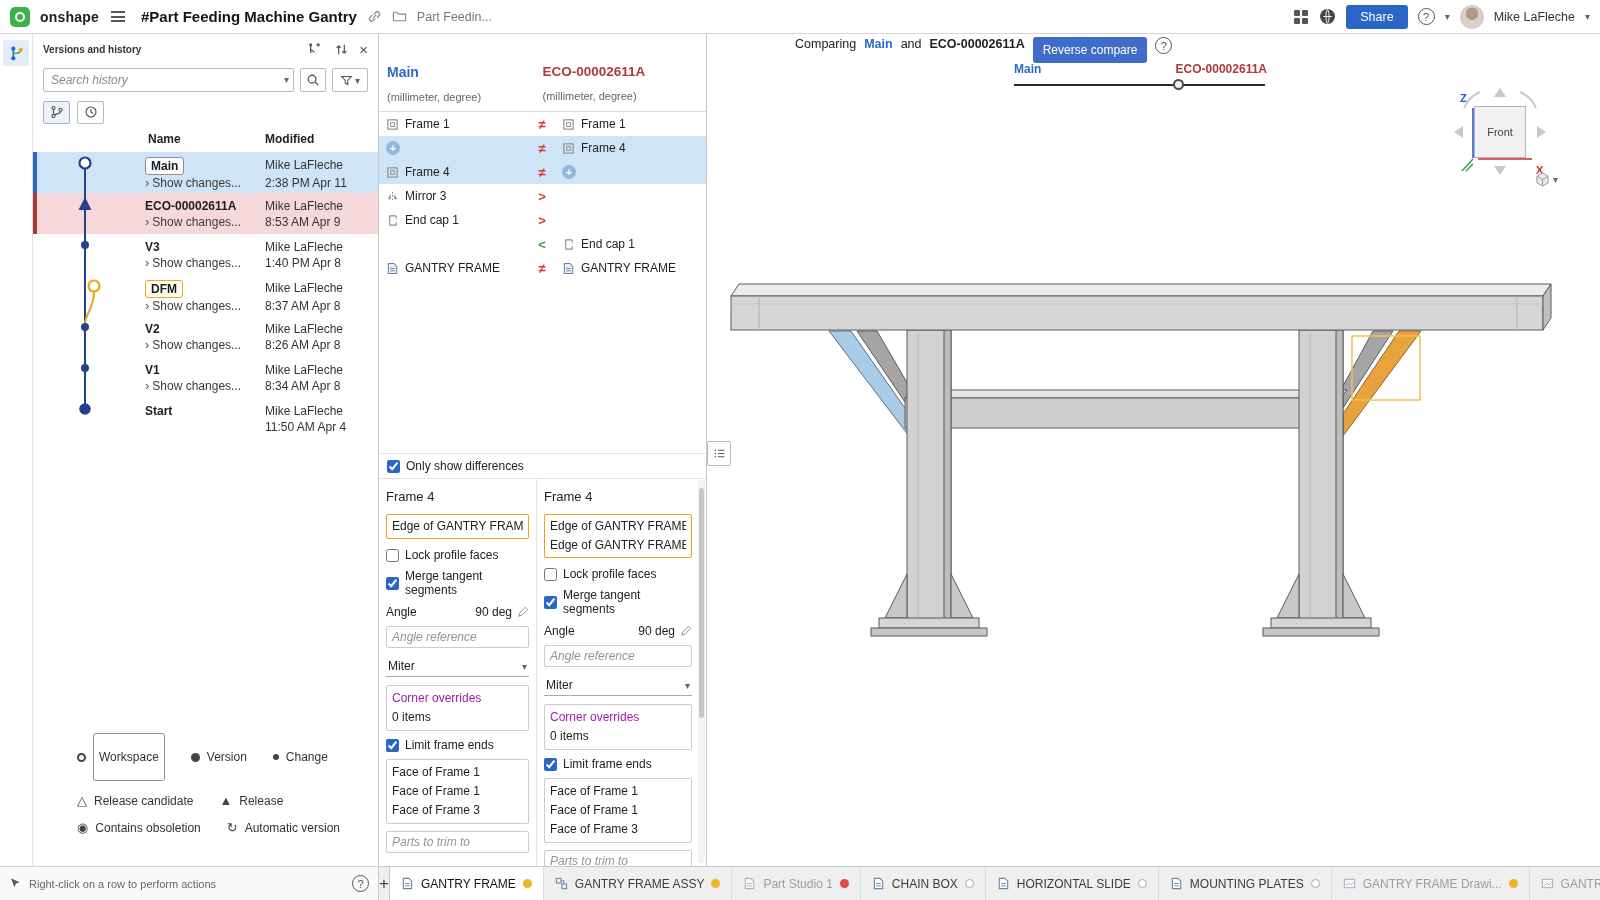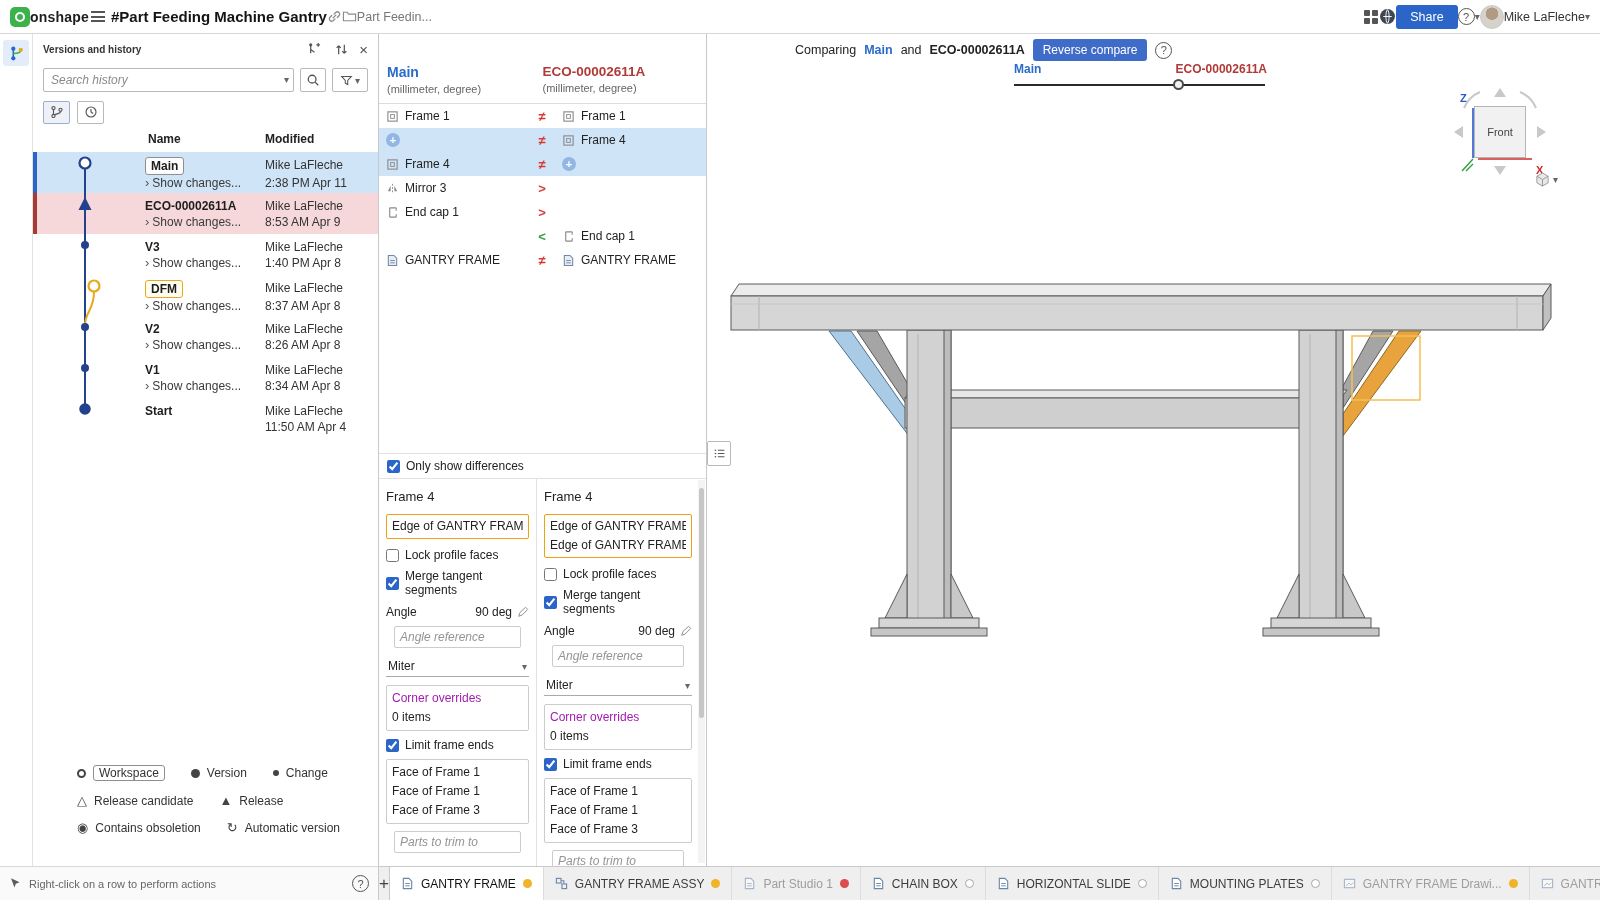--- a/index.html
+++ b/index.html
@@ -8,21 +8,21 @@
   --logo-green:#3cb34a; --dot-yellow:#f0b429; --dot-red:#dd4b4b;
   --brace-blue:#a9cbe5; --brace-orange:#e9a33c; --graph-blue:#23418c; --graph-yellow:#e8a81c;
 }
 *{margin:0;padding:0;box-sizing:border-box}
 html,body{width:1600px;height:900px;overflow:hidden}
 body{font-family:"Liberation Sans",sans-serif;font-size:12px;color:#222;background:#fff}
 #app{position:relative;width:1600px;height:900px;overflow:hidden}
 svg{display:block}
 
 
-.topbar{position:absolute;left:0;top:0;width:1600px;height:34px;background:#fff;border-bottom:1px solid #d7d7d7;display:flex;align-items:center;padding:0 10px;z-index:30}
+.topbar{position:absolute;left:0;top:0;width:1600px;height:34px;background:#fff;border-bottom:1px solid #d7d7d7;display:flex;align-items:center;padding:0 10px;gap:10px;z-index:30}
 .logo-mark{width:20px;height:20px;border-radius:5px;background:var(--logo-green);display:inline-flex;align-items:center;justify-content:center}
 .logo-mark i{width:10px;height:10px;border:2.4px solid #fff;border-radius:50%;display:block}
 .logo-text{font-size:14px;font-weight:bold;color:#1d1d1d;letter-spacing:.2px}
 .hamburger{display:inline-block;padding:2px;cursor:pointer}
 .hamburger i{display:block;width:14px;height:2px;background:#555;margin:2.6px 0}
 .doc-title{font-size:15px;font-weight:bold;color:#141414;margin-left:4px;white-space:nowrap}
 .tb-icon{display:inline-flex;align-items:center;color:#888;cursor:pointer}
 .folder-label{color:#777;font-size:12.5px;white-space:nowrap}
 .tb-spacer{flex:1}
 .share-btn{background:var(--share-blue);color:#fff;font-size:12.5px;border:none;border-radius:3px;height:24px;padding:0 14px;cursor:pointer}
@@ -70,63 +70,63 @@
 .chev{color:#555;margin-right:3px;font-size:13px}
 .chgtxt{color:#3a3a3a}
 .hgraph{position:absolute;left:38px;top:118px;pointer-events:none}
 .hp-legend{position:absolute;left:44px;bottom:31px;display:flex;flex-direction:column;gap:13px;color:#333}
 .lg-row{display:flex;align-items:center;gap:26px}
 .lg-item{display:inline-flex;align-items:center;gap:7px;white-space:nowrap}
 .sh-circle{width:9px;height:9px;border:2px solid #444;border-radius:50%;background:#fff;display:inline-block}
 .sh-dot-lg{width:9px;height:9px;border-radius:50%;background:#444;display:inline-block}
 .sh-dot-sm{width:6px;height:6px;border-radius:50%;background:#444;display:inline-block}
 .lg-glyph{font-size:13px;color:#444;line-height:12px}
-.ws-box{border:1px solid #8f8f8f;border-radius:3px;padding:0 5px;background:#fff}
+.ws-box{border:1px solid #8f8f8f;border-radius:3px;padding:16px 5px;background:#fff}
 .statusbar{position:absolute;left:0;top:866px;width:379px;height:34px;background:#fafafa;border-top:1px solid #d7d7d7;border-right:1px solid #c9c9c9;display:flex;align-items:center;gap:7px;padding:0 9px;color:#666;font-size:11px;z-index:25}
 .statusbar .txt{flex:1}
 
 
 .compare-panel{position:absolute;left:379px;top:34px;width:328px;height:832px;background:#fff;border-right:1px solid #c9c9c9;display:flex;flex-direction:column;z-index:10}
 .cp-head{display:flex;padding:30px 8px 8px;border-bottom:1px solid #ddd}
 .cp-hcol{width:158px}
 .cp-hname-l{font-size:14px;font-weight:bold;color:var(--accent-blue)}
 .cp-hname-r{font-size:13.5px;font-weight:bold;color:var(--accent-red)}
-.cp-units{font-size:11px;color:#666;margin-top:3px}
+.cp-units{font-size:11px;color:#666;margin-top:11px}
 .cp-feat-label{padding:7px 8px 4px;color:#333}
 .cp-row{display:grid;grid-template-columns:150px 26px 1fr;align-items:center;height:24px}
 .cp-row.hl{background:var(--row-blue)}
 .cp-cell{display:flex;align-items:center;gap:6px;padding-left:7px;white-space:nowrap;overflow:hidden}
 .cp-op{text-align:center;font-weight:bold;font-size:13px}
 .op-red{color:var(--op-red)}
 .op-green{color:var(--op-green)}
 .plus-badge{width:14px;height:14px;border-radius:50%;background:#93b7e3;color:#fff;font-size:11px;font-weight:bold;display:inline-flex;align-items:center;justify-content:center;line-height:1}
 .cp-onlydiff{margin-top:auto;border-top:1px solid #e2e2e2;display:flex;align-items:center;gap:6px;padding:5px 8px;cursor:pointer}
 .cp-details{border-top:1px solid #e2e2e2;display:flex;height:388px;position:relative;overflow:hidden}
 .cp-detail{width:158px;padding:8px 7px 0 7px;overflow:hidden}
 .cp-detail.left{border-right:1px solid #e2e2e2}
 .cp-detail.right{width:162px}
 .cpd-title{font-size:13px;color:#222;margin:2px 0 10px}
 .sel-box{border:1.5px solid var(--sel-yellow);border-radius:2px;padding:2px 5px;margin-bottom:9px}
 .sel-box div{line-height:19px;white-space:nowrap;overflow:hidden}
 .chk{display:flex;align-items:center;gap:6px;margin:7px 0;cursor:pointer}
 .chk input{width:13px;height:13px;accent-color:#2b65c8;margin:0}
 .angle-row{display:flex;align-items:center;margin:8px 0 7px}
 .angle-val{margin-left:auto;margin-right:5px}
-.ph-box{border:1px solid #ccc;border-radius:2px;min-height:22px;padding:3px 5px;font-style:italic;color:#949494;margin:7px 8px}
+.ph-box{border:1px solid #ccc;border-radius:2px;min-height:22px;padding:3px 5px;font-style:italic;color:#949494;margin:7px 0}
 .select-row{display:flex;align-items:center;border-bottom:1px solid #aaa;padding:3px 2px;margin:8px 0;cursor:pointer}
 .select-row .caret{margin-left:auto}
 .list-box{border:1px solid #ccc;border-radius:2px;padding:3px 5px;margin:7px 0}
 .list-box div{line-height:19px;white-space:nowrap;overflow:hidden}
 .list-box .ph{color:#a21caf}
 .cp-scroll{position:absolute;right:1px;top:446px;bottom:3px;width:7px;background:#f3f3f3}
 .cp-scroll .thumb{position:absolute;top:8px;left:1px;width:5px;height:230px;background:#c6c6c6;border-radius:3px}
 
 
 .viewport{position:absolute;left:707px;top:34px;width:893px;height:832px;background:#fff;overflow:hidden}
-.vp-cbar{position:absolute;left:88px;top:3px;height:26px;display:flex;align-items:center;gap:8px;font-size:12.5px;z-index:5}
+.vp-cbar{position:absolute;left:88px;top:3px;height:26px;display:flex;gap:8px;font-size:12.5px;z-index:5}
 .vp-main{font-weight:bold;color:var(--accent-blue)}
 .vp-eco{font-weight:bold;color:#222}
 .reverse-btn{background:#3f6bc9;color:#fff;border:none;border-radius:3px;font-size:12px;padding:4px 10px;cursor:pointer;font-family:Liberation Sans, sans-serif}
 .vp-slider{position:absolute;left:300px;top:28px;width:260px;height:32px;z-index:5}
 .sl-left{position:absolute;left:7px;top:0;font-weight:bold;color:var(--accent-blue)}
 .sl-right{position:absolute;right:0;top:0;font-weight:bold;color:var(--accent-red)}
 .sl-line{position:absolute;left:7px;right:2px;top:22px;height:2px;background:#2a2a2a}
 .sl-handle{position:absolute;left:166px;top:17px;width:11px;height:11px;border-radius:50%;background:#f2f2f2;border:2px solid #4a4a4a;cursor:pointer}
 .flyout-btn{position:absolute;left:0;top:407px;width:24px;height:25px;background:#fff;border:1px solid #b9b9b9;border-radius:2px;display:flex;align-items:center;justify-content:center;cursor:pointer;z-index:6}
 .viewcube{position:absolute;right:40px;top:34px;width:120px;height:132px;z-index:5}

